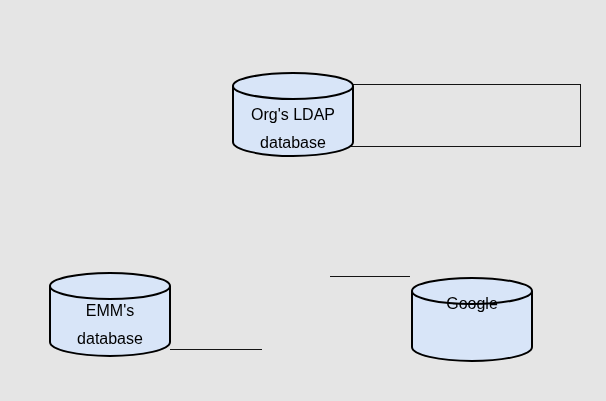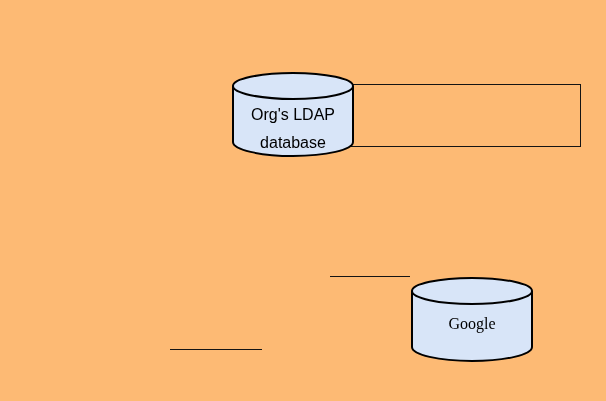--- a/index.html
+++ b/index.html
@@ -4,21 +4,21 @@
 <style>
   html, body {
     margin: 0;
     padding: 0;
     background: #000000;
   }
   .stage {
     position: relative;
     width: 606px;
     height: 401px;
-    background: #fdba74;
+    background: #e5e5e5;
     overflow: hidden;
     font-family: "Liberation Sans", "DejaVu Sans", sans-serif;
   }
   .node {
     position: absolute;
     width: 124px;
     height: 86px;
   }
   .node svg {
     position: absolute;
@@ -36,21 +36,21 @@
     left: 0;
     width: 100%;
     text-align: center;
     color: #000000;
     font-size: 16px;
     line-height: 28px;
     white-space: nowrap;
   }
   .node .label-ldap   { top: 30px; }
   .node .label-emm    { top: 26px; }
-  .node .label-google { top: 34px; font-family: Liberation Serif, serif; }
+  .node .label-google { top: 14px; }
   .node-ldap   { left: 231px; top: 71px;  }
   .node-emm    { left: 48px;  top: 271px; }
   .node-google { left: 410px; top: 276px; }
   
   .faint-rect {
     position: absolute;
     left: 351px;
     top: 84px;
     width: 230px;
     height: 63px;
@@ -78,20 +78,30 @@
     <svg width="124" height="86" viewBox="0 0 124 86">
       <path d="M 2 15 L 2 71 A 60 14 0 0 0 122 71 L 122 15" fill="#d8e5f8"></path>
       <ellipse cx="62" cy="15" rx="60" ry="13" fill="#d8e5f8"></ellipse>
     </svg>
     <div class="label label-ldap">
       <div>Org's LDAP</div>
       <div>database</div>
     </div>
   </div>
 
+  <div class="node node-emm">
+    <svg width="124" height="86" viewBox="0 0 124 86">
+      <path d="M 2 15 L 2 71 A 60 14 0 0 0 122 71 L 122 15" fill="#d8e5f8"></path>
+      <ellipse cx="62" cy="15" rx="60" ry="13" fill="#d8e5f8"></ellipse>
+    </svg>
+    <div class="label label-emm">
+      <div>EMM's</div>
+      <div>database</div>
+    </div>
+  </div>
 
   <div class="node node-google">
     <svg width="124" height="86" viewBox="0 0 124 86">
       <path d="M 2 15 L 2 71 A 60 14 0 0 0 122 71 L 122 15" fill="#d8e5f8"></path>
       <ellipse cx="62" cy="15" rx="60" ry="13" fill="#d8e5f8"></ellipse>
     </svg>
     <div class="label label-google">
       <div>Google</div>
     </div>
   </div>

